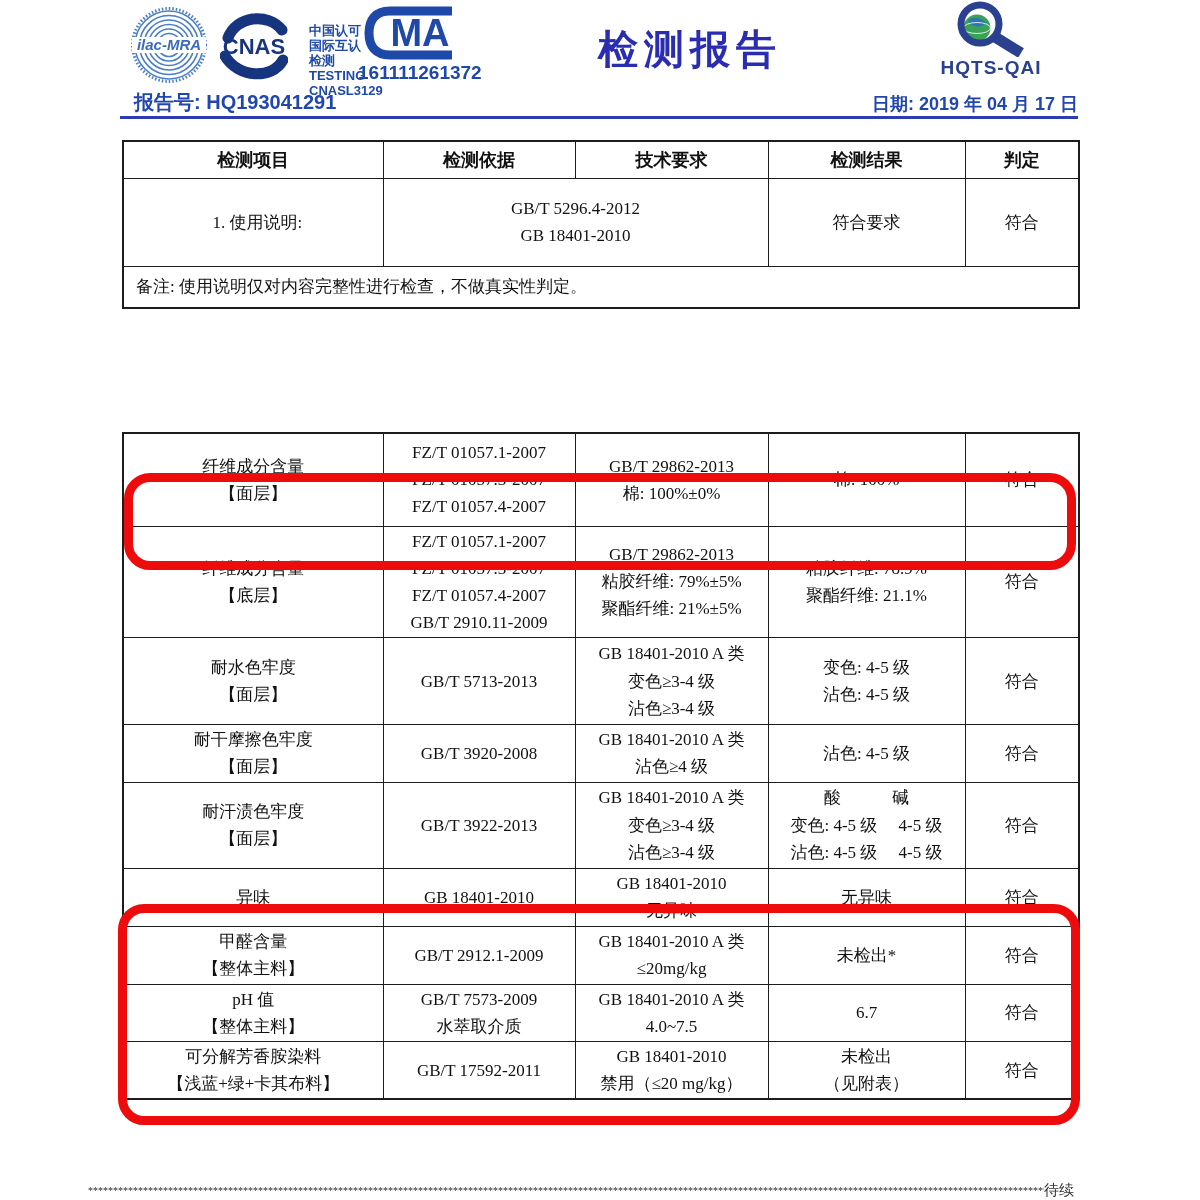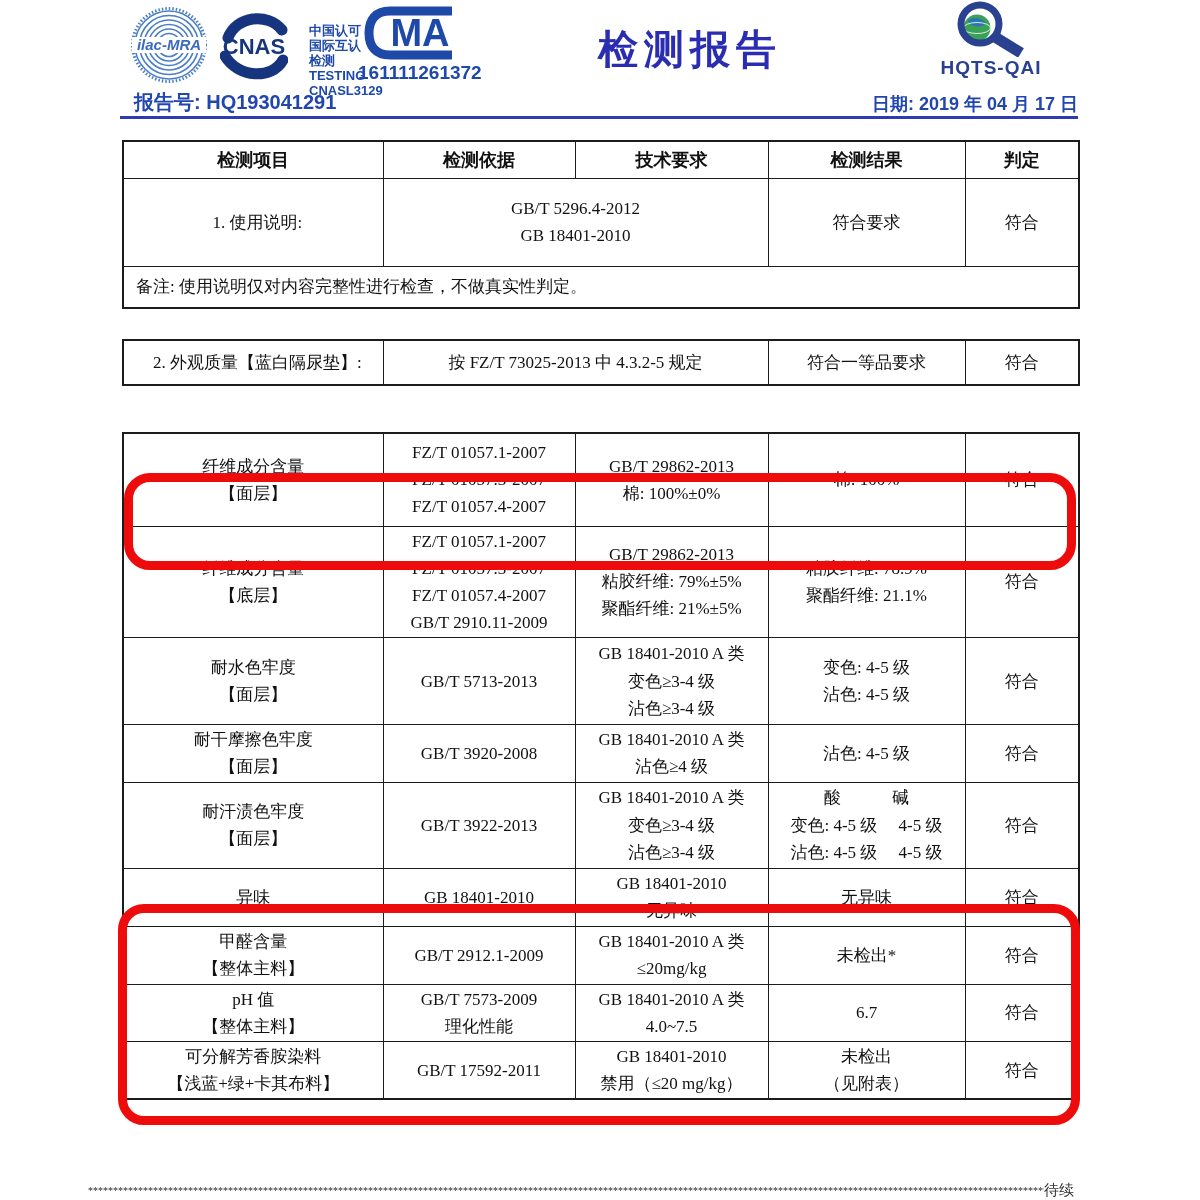--- a/index.html
+++ b/index.html
@@ -156,36 +156,20 @@
           </td>
       <td>符合要求</td>
       <td>符合</td>
     </tr>
     <tr class="h42">
       <td colspan="5" class="note-cell">备注: 使用说明仅对内容完整性进行检查，不做真实性判定。</td>
     </tr>
   </tbody>
     </table>
 
-  <table class="rpt-table t2">
-    <colgroup>
-        <col style="width:260px">
-        <col style="width:385px">
-        <col style="width:197px">
-        <col style="width:114px">
-      </colgroup>
-    <tbody>
-        <tr class="h45">
-      <td class="item-left">2. 外观质量【蓝白隔尿垫】:</td>
-      <td>按 FZ/T 73025-2013 中 4.3.2-5 规定</td>
-      <td>符合一等品要求</td>
-      <td>符合</td>
-    </tr>
-  </tbody>
-    </table>
 
   <table class="rpt-table t3">
     <colgroup>
         <col style="width:260px">
         <col style="width:192px">
         <col style="width:193px">
         <col style="width:197px">
         <col style="width:114px">
       </colgroup>
     <tbody>
@@ -319,21 +303,21 @@
           </td>
       <td>符合</td>
     </tr>
     <tr class="h55">
       <td>
             <div class="ln">pH 值</div>
             <div class="ln">【整体主料】</div>
           </td>
       <td>
             <div class="ln">GB/T 7573-2009</div>
-            <div class="ln">理化性能</div>
+            <div class="ln">水萃取介质</div>
           </td>
       <td>
             <div class="ln">GB 18401-2010 A 类</div>
             <div class="ln">4.0~7.5</div>
           </td>
       <td>
             <div class="ln">6.7</div>
           </td>
       <td>符合</td>
     </tr>

